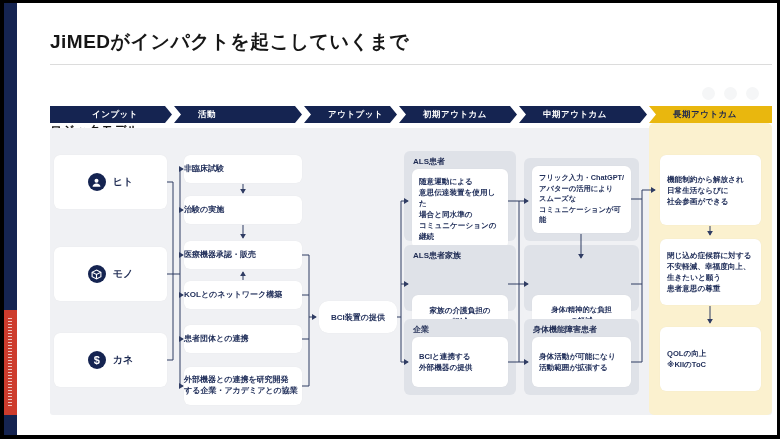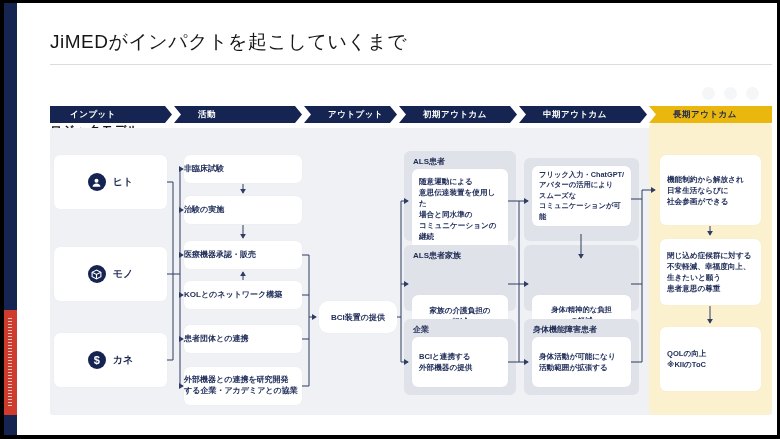--- a/index.html
+++ b/index.html
@@ -5,28 +5,28 @@
   html,body{margin:0;padding:0;background:#222;}
   *{box-sizing:border-box;font-family:"Liberation Sans","DejaVu Sans",sans-serif;}
   #frame{position:relative;width:780px;height:439px;background:#000;overflow:hidden;}
   #slide{position:absolute;left:4px;top:3px;width:773px;height:432px;background:#fff;}
   
   #leftbar{position:absolute;left:0;top:0;width:13px;height:432px;background:#152451;}
   #redtag{position:absolute;left:0;top:307px;width:13px;height:105px;background:#cd3c2d;}
   #redtag .tex{position:absolute;left:4px;top:8px;width:4px;height:88px;opacity:.75;
     background:repeating-linear-gradient(to bottom,rgba(255,255,255,.9) 0 1px,transparent 1px 3px);}
   
-  .title{position:absolute;left:46px;top:26px;font-size:19px;font-weight:normal;color:#161616;letter-spacing:.5px;}
+  .title{position:absolute;left:46px;top:26px;font-size:19px;font-weight:bold;color:#161616;letter-spacing:.5px;}
   .rule{position:absolute;left:46px;top:61px;width:722px;height:1px;background:#dcdcdc;}
   .subtitle{position:absolute;left:46px;top:74px;font-size:12px;font-weight:bold;color:#161616;letter-spacing:.5px;margin-top:45px;}
   .dot{position:absolute;top:84px;width:13px;height:13px;border-radius:50%;background:#f5f6f7;}
   
   .hseg{position:absolute;top:103px;height:17px;display:flex;align-items:center;
     background:#152451;color:#fff;font-size:8.5px;font-weight:bold;padding-left:24px;letter-spacing:.5px;}
-  .hseg.first{clip-path:polygon(0 0,calc(100% - 7px) 0,100% 50%,calc(100% - 7px) 100%,0 100%);padding-left:20px;}
+  .hseg.first{clip-path:polygon(0 0,calc(100% - 7px) 0,100% 50%,calc(100% - 7px) 100%,0 100%);padding-left:42px;}
   .hseg.mid{clip-path:polygon(0 0,calc(100% - 7px) 0,100% 50%,calc(100% - 7px) 100%,0 100%,7px 50%);}
   .hseg.last{clip-path:polygon(0 0,100% 0,100% 100%,0 100%,7px 50%);background:#e9b70e;color:#1a2551;}
   
   #panel{position:absolute;left:46px;top:125px;width:722px;height:287px;background:#f0f1f4;border-radius:3px;}
   #ycol{position:absolute;left:645px;top:120px;width:123px;height:292px;background:#fbf1cf;border-radius:5px;}
   .wbox{position:absolute;background:#fff;border-radius:6px;color:#22305b;display:flex;align-items:center;
     box-shadow:0 0 1px rgba(0,0,0,.08);}
   .ml{white-space:pre-line;}
   .inputcard{left:50px;width:113px;height:54px;justify-content:center;gap:7px;}
   .iconc{width:18px;height:18px;border-radius:50%;background:#152451;display:flex;align-items:center;justify-content:center;flex:0 0 auto;}
@@ -116,21 +116,21 @@
   <div class="grp" style="left:400px;top:242px;width:112px;height:66px"></div>
   <div class="grplabel" style="left:409px;top:247px">ALS患者家族</div>
   <div class="wbox obox center ml" style="left:408px;top:260px;width:96px;height:42px">家族の介護負担の軽減</div>
 
   <div class="grp" style="left:400px;top:316px;width:112px;height:76px"></div>
   <div class="grplabel" style="left:409px;top:321px">企業</div>
   <div class="wbox obox ml" style="left:408px;top:334px;width:96px;height:50px">BCIと連携する
 外部機器の提供</div>
 
   <div class="grp" style="left:520px;top:155px;width:115px;height:83px"></div>
-  <div class="wbox obox ml" style="left:528px;top:163px;width:99px;height:60px;font-size:7.3px">フリック入力・ChatGPT/
+  <div class="wbox obox ml" style="left:528px;top:163px;width:99px;height:67px;font-size:7.3px">フリック入力・ChatGPT/
 アバターの活用により
 スムーズな
 コミュニケーションが可能</div>
 
   <div class="grp" style="left:520px;top:242px;width:115px;height:66px"></div>
   <div class="wbox obox center ml" style="left:528px;top:260px;width:99px;height:42px;font-size:7.3px">身体/精神的な負担の軽減</div>
 
   <div class="grp" style="left:520px;top:316px;width:115px;height:76px"></div>
   <div class="grplabel" style="left:529px;top:321px">身体機能障害患者</div>
   <div class="wbox obox ml" style="left:528px;top:334px;width:99px;height:50px">身体活動が可能になり

